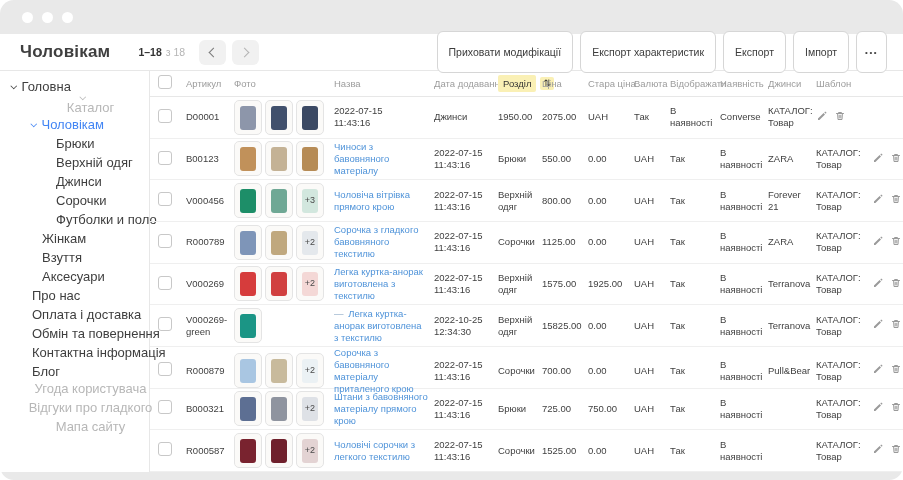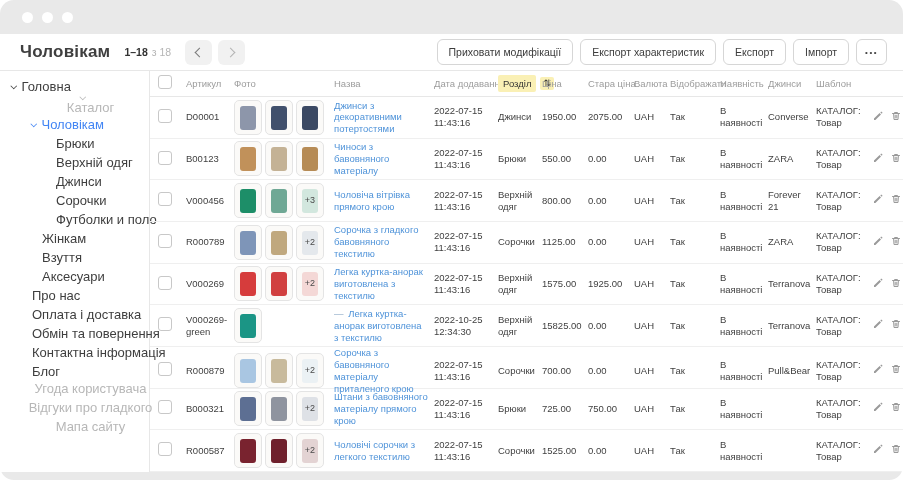--- a/index.html
+++ b/index.html
@@ -6,32 +6,32 @@
     --blue:#4285f4; --link:#4f93d9; --yellow:#faf0b5; --text:#3f3f3f;
     --muted:#9c9c9c; --sidemuted:#b7b7b7; --border:#e7e7e7; --rowline:#efefef; --bar:#e9e9e9;
   }
   html,body{margin:0;padding:0;width:903px;height:480px;overflow:hidden;background:#fff;
     font-family:"Liberation Sans","DejaVu Sans",sans-serif;color:var(--text);}
   .window{position:absolute;inset:0;border-radius:14px;overflow:hidden;background:#fff;}
   .titlebar{height:34px;background:var(--bar);display:flex;align-items:center;padding-left:22px;gap:9px;}
   .dot{width:11px;height:11px;border-radius:50%;background:#fff;}
   .page-header{height:36px;display:flex;align-items:center;padding:0 16px 0 20px;border-bottom:1px solid var(--border);background:#fff;}
   .page-title{font-size:17px;font-weight:700;margin:0;letter-spacing:.2px;}
-  .pagination{margin-left:14px;font-size:10.5px;display:flex;gap:4px;align-items:baseline;}
+  .pagination{margin-left:28px;font-size:10.5px;display:flex;gap:4px;align-items:baseline;}
   .pagination .range{font-weight:700;color:#333;}
   .pagination .of{color:#b5b5b5;}
   .nav-btns{display:flex;gap:6px;margin-left:14px;}
   .nav-btn{width:27px;height:25px;border:none;border-radius:6px;background:#f1f1f1;display:flex;align-items:center;justify-content:center;cursor:pointer;padding:0;}
   .chev{display:inline-block;width:6px;height:6px;border-right:1.6px solid currentColor;border-bottom:1.6px solid currentColor;}
   .chev.left{transform:rotate(135deg);margin-left:2px;}
   .chev.right{transform:rotate(-45deg);margin-right:2px;}
   .chev.down{transform:rotate(45deg) scale(.78);}
   .nav-btn.prev{color:#7a7a7a;} .nav-btn.next{color:#b3b3b3;}
   .actions{margin-left:auto;display:flex;gap:7px;align-items:center;}
-  .btn{height:26px;border:1px solid #d6d6d6;border-radius:6px;background:#fff;color:#3c3c3c;
+  .btn{height:42px;border:1px solid #d6d6d6;border-radius:6px;background:#fff;color:#3c3c3c;
     font-size:10.5px;padding:0 11px;font-family:inherit;cursor:pointer;white-space:nowrap;}
   .btn.primary{background:var(--blue);border-color:var(--blue);color:#fff;}
   .btn.more{font-size:8px;letter-spacing:1.5px;padding:0 8px;color:#444;}
   .main{display:flex;height:401px;}
   .sidebar{width:150px;border-right:1px solid var(--border);padding-top:6px;box-sizing:border-box;flex:none;}
   .side-item{height:19px;display:flex;align-items:center;font-size:13px;cursor:pointer;white-space:nowrap;}
   .side-item .chev{width:4.5px;height:4.5px;border-width:1.4px;margin-right:5px;margin-left:-11px;margin-top:-2px;color:currentColor;}
   .side-item.lvl0{padding-left:22px;} .side-item.lvl1{padding-left:32px;}
   .side-item.lvl2{padding-left:42px;} .side-item.lvl3{padding-left:56px;}
   .side-item.default{color:#3e3e3e;} .side-item.muted{color:var(--sidemuted);flex-direction:column;} .side-item.active{color:var(--blue);}
@@ -203,21 +203,20 @@
               <div class="thumb">
                 <div class="garment" style="background: rgb(141, 150, 170);"></div>
               </div>
               <div class="thumb">
                 <div class="garment" style="background: rgb(65, 80, 108);"></div>
               </div>
               <div class="thumb">
                 <div class="garment" style="background: rgb(59, 73, 99);"></div>
               </div>
             </div>
-            <div class="cell"><span class="link">Джинси з декоративними потертостями</span></div>
             <div class="cell">
               <span class="dateline">2022-07-15</span>
               <span class="dateline">11:43:16</span>
             </div>
             <div class="cell">Джинси</div>
             <div class="cell">1950.00</div>
             <div class="cell">2075.00</div>
             <div class="cell">UAH</div>
             <div class="cell">Так</div>
             <div class="cell">В наявності</div>

